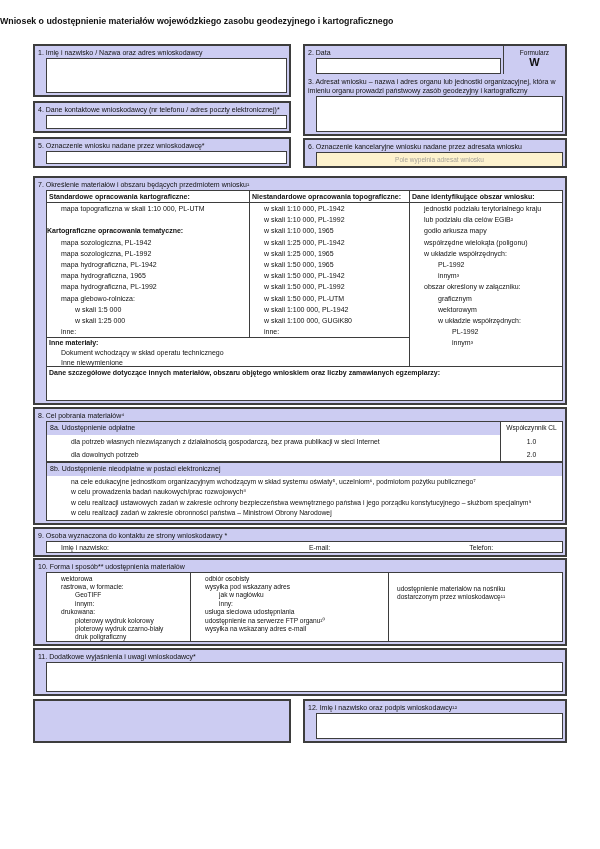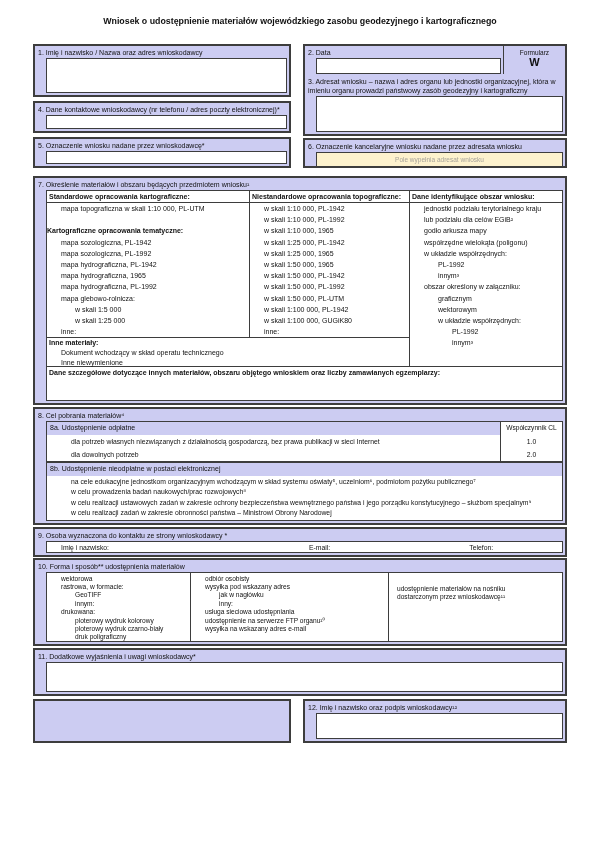--- a/index.html
+++ b/index.html
@@ -1,20 +1,20 @@
 <!DOCTYPE html>
 <html style="--lav: #ccccf2; --yel: #fdf2cd; --bdr: #3d3d3d; --ph: #a8a49a;"><head>
 <meta charset="utf-8">
 <style>
   :root{ --lav:#ccccf2; --bdr:#3d3d3d; --yel:#fdf2cd; --ph:#a8a49a; }
   *{ box-sizing:border-box; margin:0; padding:0; }
   html,body{ width:600px; height:849px; background:#ffffff; overflow:hidden;
     font-family:"Liberation Sans", sans-serif; color:#111; }
   .page{ position:relative; width:600px; height:849px; background:#fff; }
-  .title{ position:absolute; top:16px; left:0; width:600px; text-align:center;
+  .title{ position:absolute; top:16px; left:0; width:600px; text-align:left;
     font-size:8.8px; font-weight:bold; }
   .form{ position:absolute; left:33px; top:44px; width:534px; }
 
   .sec{ border:2px solid var(--bdr); background:var(--lav); }
   .sec-h{ font-size:7px; line-height:9px; padding:2px 3px 1px 3px; }
   .inp{ background:#fff; border:1px solid var(--bdr); margin:0 2px 2px 11px; }
 
   
   .row1{ display:flex; }
   .lcol{ width:258px; margin-right:12px; display:flex; flex-direction:column; }

